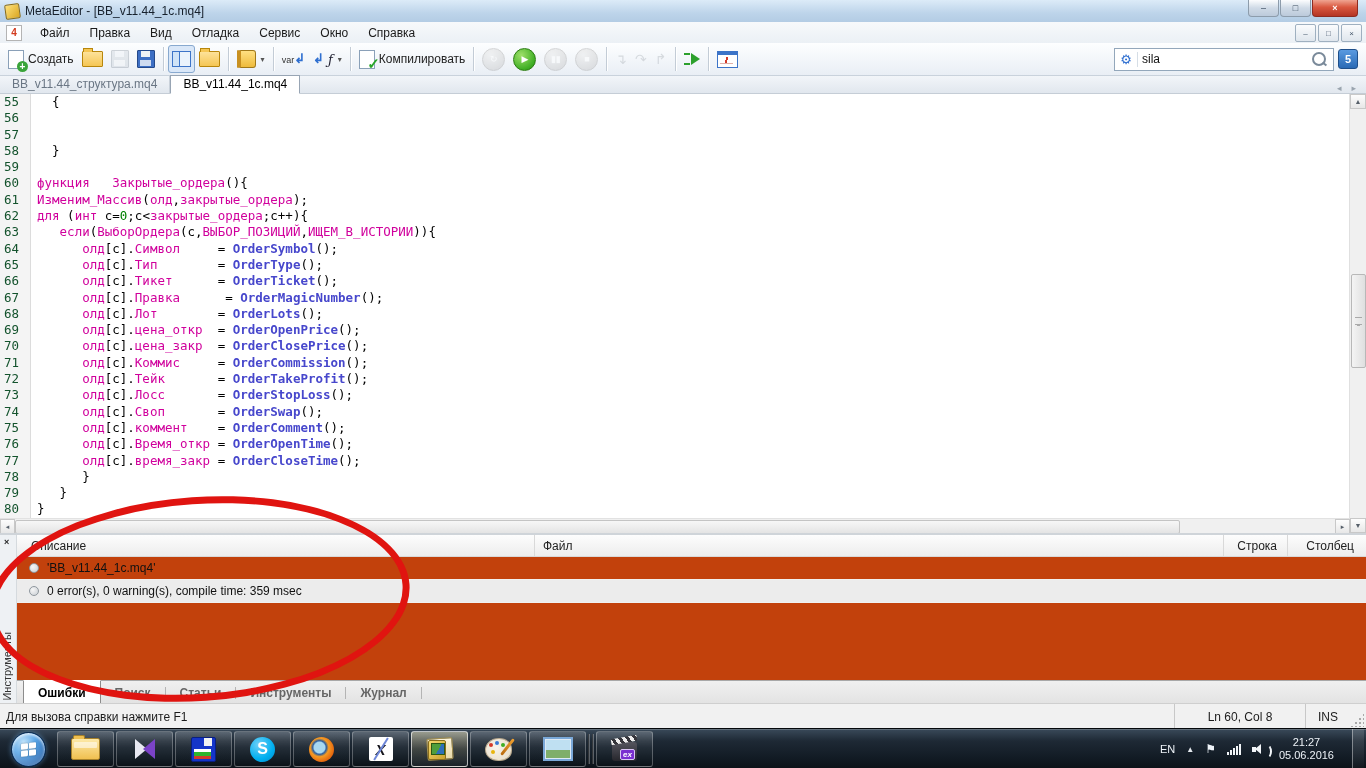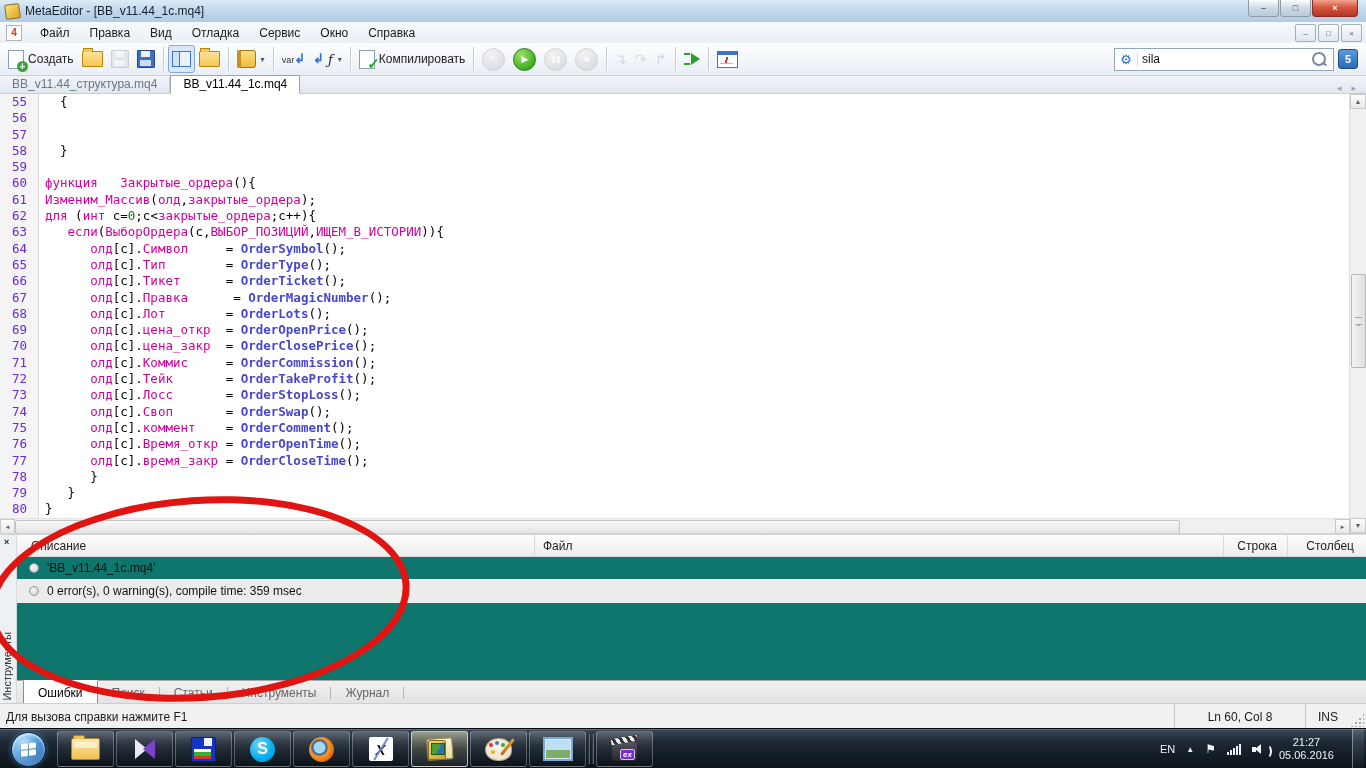--- a/index.html
+++ b/index.html
@@ -92,21 +92,21 @@
   .tabstrip{position:absolute;top:76px;left:0;right:0;height:17px;
     background:linear-gradient(#f2f5f9,#e1e7ee);border-bottom:1px solid #c5cdd6;display:flex;align-items:flex-end;}
   .doc-tab{padding:1px 12px 2px;color:#6a7684;border-right:1px solid #c9d1da;line-height:14px;}
   .doc-tab.active{background:#fff;color:#000;border:1px solid #98a5b4;border-bottom:1px solid #fff;
     margin-bottom:-1px;position:relative;z-index:2;}
   .tab-nav{margin-left:auto;display:flex;align-items:center;gap:10px;padding-right:10px;color:#9aa4ae;font-size:9px;}
 
   
   .editor{position:absolute;top:94px;left:0;width:1350px;height:424px;background:#fff;overflow:hidden;}
   .code-line{display:flex;height:16.3px;font-family:"DejaVu Sans Mono",monospace;font-size:12.5px;line-height:16.3px;}
-  .ln{width:26px;flex:0 0 26px;text-align:left;padding-left:12px;color:#6d28d9;background:#f4f4f4;
+  .ln{width:26px;flex:0 0 26px;text-align:left;padding-left:4px;color:#14532d;background:#f4f4f4;
     border-right:1px solid #dcdcdc;}
   .code{white-space:pre;padding-left:6px;}
   .tok-p{color:#000;}
   .tok-k{color:#d0009c;}
   .tok-f{color:#4747cc;font-weight:bold;}
   .tok-n{color:#008000;}
 
   
   .vscroll{position:absolute;top:94px;right:0;width:16px;height:439px;background:#f0f0f0;border-left:1px solid #e0e0e0;}
   .scroll-arrow{position:absolute;left:0;width:16px;height:15px;background:linear-gradient(#fdfdfd,#e7e7e7);
@@ -118,35 +118,35 @@
   .hscroll{position:absolute;top:518px;left:0;width:1350px;height:15px;background:#f0f0f0;border-top:1px solid #e2e2e2;}
   .hthumb{position:absolute;top:1px;left:15px;right:170px;height:12px;border:1px solid #c4c4c4;border-radius:2px;
     background:linear-gradient(#f7f7f7,#e4e4e4);}
 
   
   .outpanel{position:absolute;top:533px;left:0;right:0;height:170px;background:#fff;border-top:2px solid #cfd4d9;display:flex;}
   .out-side{width:16px;background:#eef1f4;border-right:1px solid #d5dade;position:relative;flex:0 0 16px;}
   .panel-close{position:absolute;top:2px;left:4px;font-size:9px;font-weight:bold;color:#222;}
   .side-label{position:absolute;bottom:4px;left:1px;writing-mode:vertical-rl;transform:rotate(180deg);
     font-size:11px;color:#333;}
-  .out-main{flex:1;position:relative;background:#0f766e;}
+  .out-main{flex:1;position:relative;background:#c2410c;}
   .out-header{height:21px;display:flex;align-items:center;background:linear-gradient(#fdfdfd,#ededed);
     border-bottom:1px solid #d9d9d9;color:#222;}
   .oh{border-right:1px solid #d9d9d9;height:100%;display:flex;align-items:center;box-sizing:border-box;}
   .oh.desc{width:518px;padding-left:14px;}
   .oh.file{flex:1;padding-left:8px;}
   .oh.line{width:64px;justify-content:flex-end;padding-right:10px;}
   .oh.colm{width:78px;justify-content:flex-end;padding-right:12px;border-right:none;}
   .out-row{height:22px;display:flex;align-items:center;border-bottom:1px solid #f0f0f0;color:#111;}
   .out-row.alt{background:#ececec;}
   .bullet{width:8px;height:8px;border-radius:50%;border:1px solid #8f979e;margin:0 8px 0 12px;
     background:radial-gradient(circle at 35% 35%,#f6f6f6,#c9ced3);flex:0 0 8px;}
   .out-tabs{position:absolute;bottom:0;left:0;right:0;height:24px;background:linear-gradient(#f0f0f0,#e2e2e2);
     border-top:1px solid #a8a8a8;display:flex;align-items:stretch;padding-left:6px;}
-  .otab{display:flex;align-items:center;padding:0 14px;color:#666;}
+  .otab{display:flex;align-items:center;padding:0 14px;color:#666;font-weight:bold;}
   .otab.active{background:#fff;border:1px solid #8c8c8c;border-top:1px solid #fff;margin-top:-1px;color:#000;}
   .otab-sep{width:1px;height:12px;background:#b4b4b4;align-self:center;}
 
   
   .statusbar{position:absolute;top:703px;left:0;right:0;height:25px;background:#f1f1f1;
     border-top:1px solid #cfcfcf;display:flex;align-items:center;color:#1c1c1c;}
   .sb-help{padding-left:6px;flex:1;}
   .sb-cell{border-left:1px solid #c8c8c8;height:100%;display:flex;align-items:center;justify-content:center;}
   .sb-pos{width:130px;}
   .sb-ins{width:44px;}

